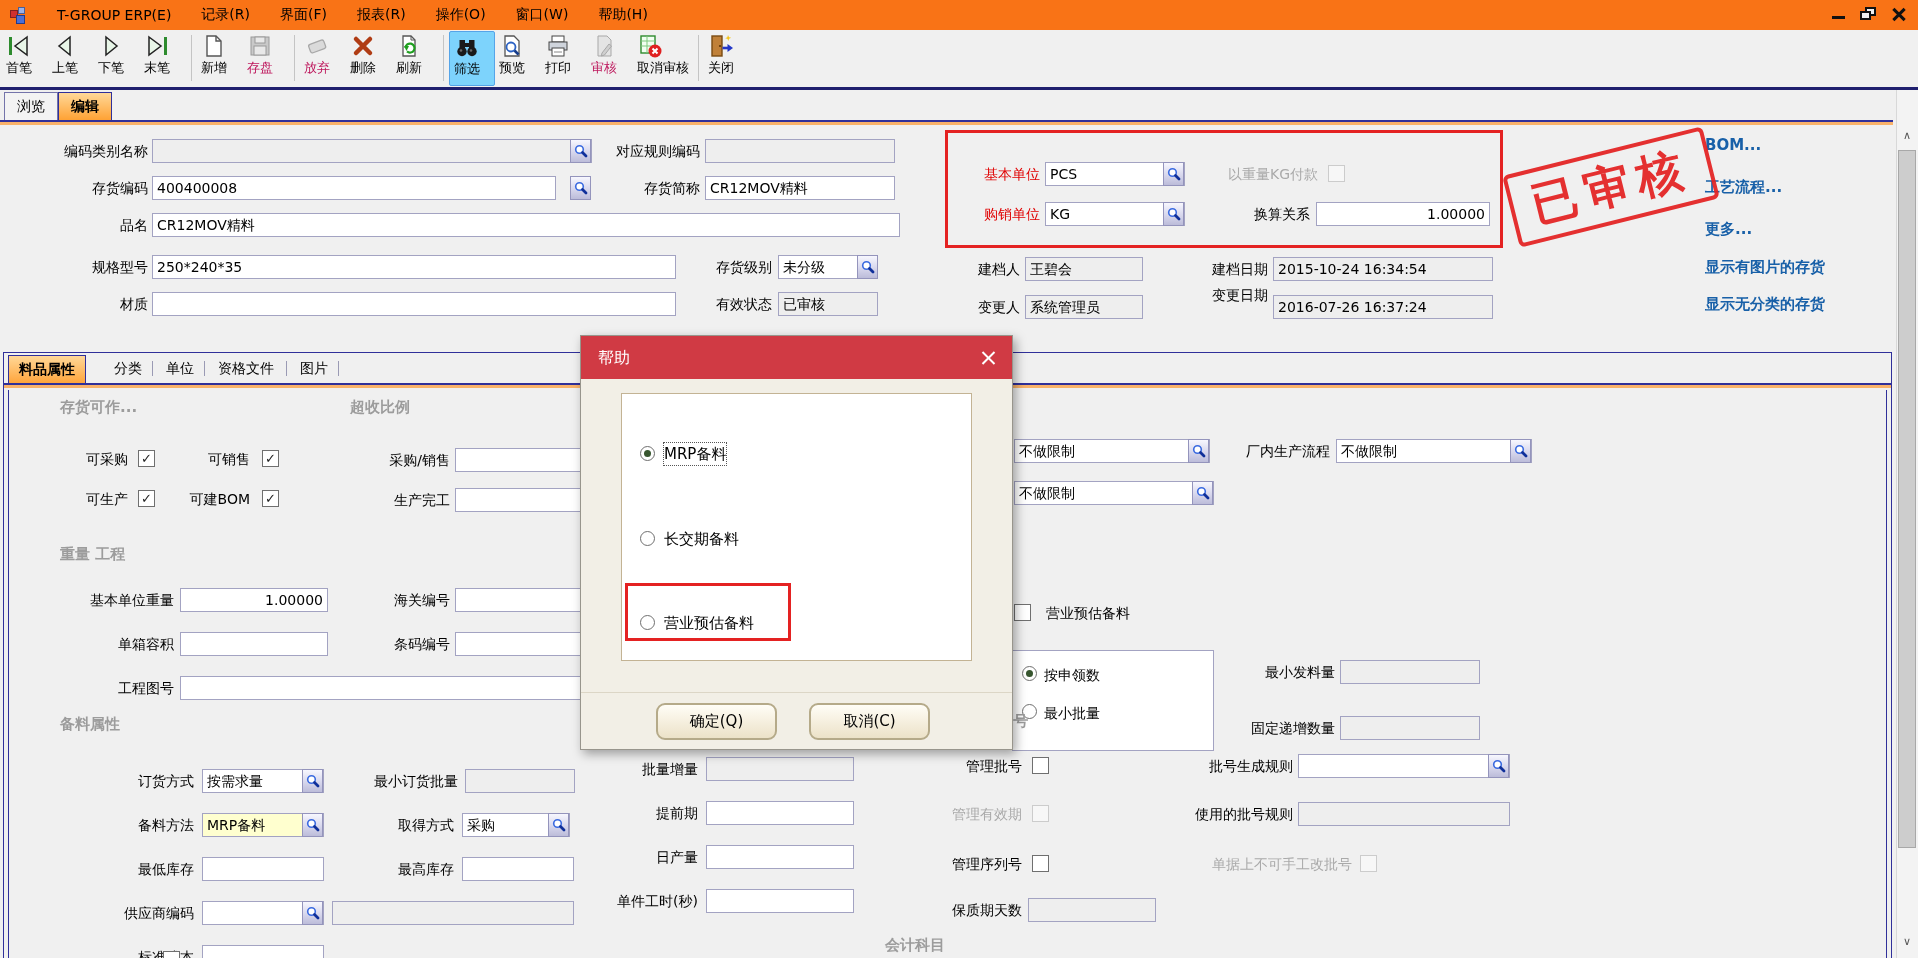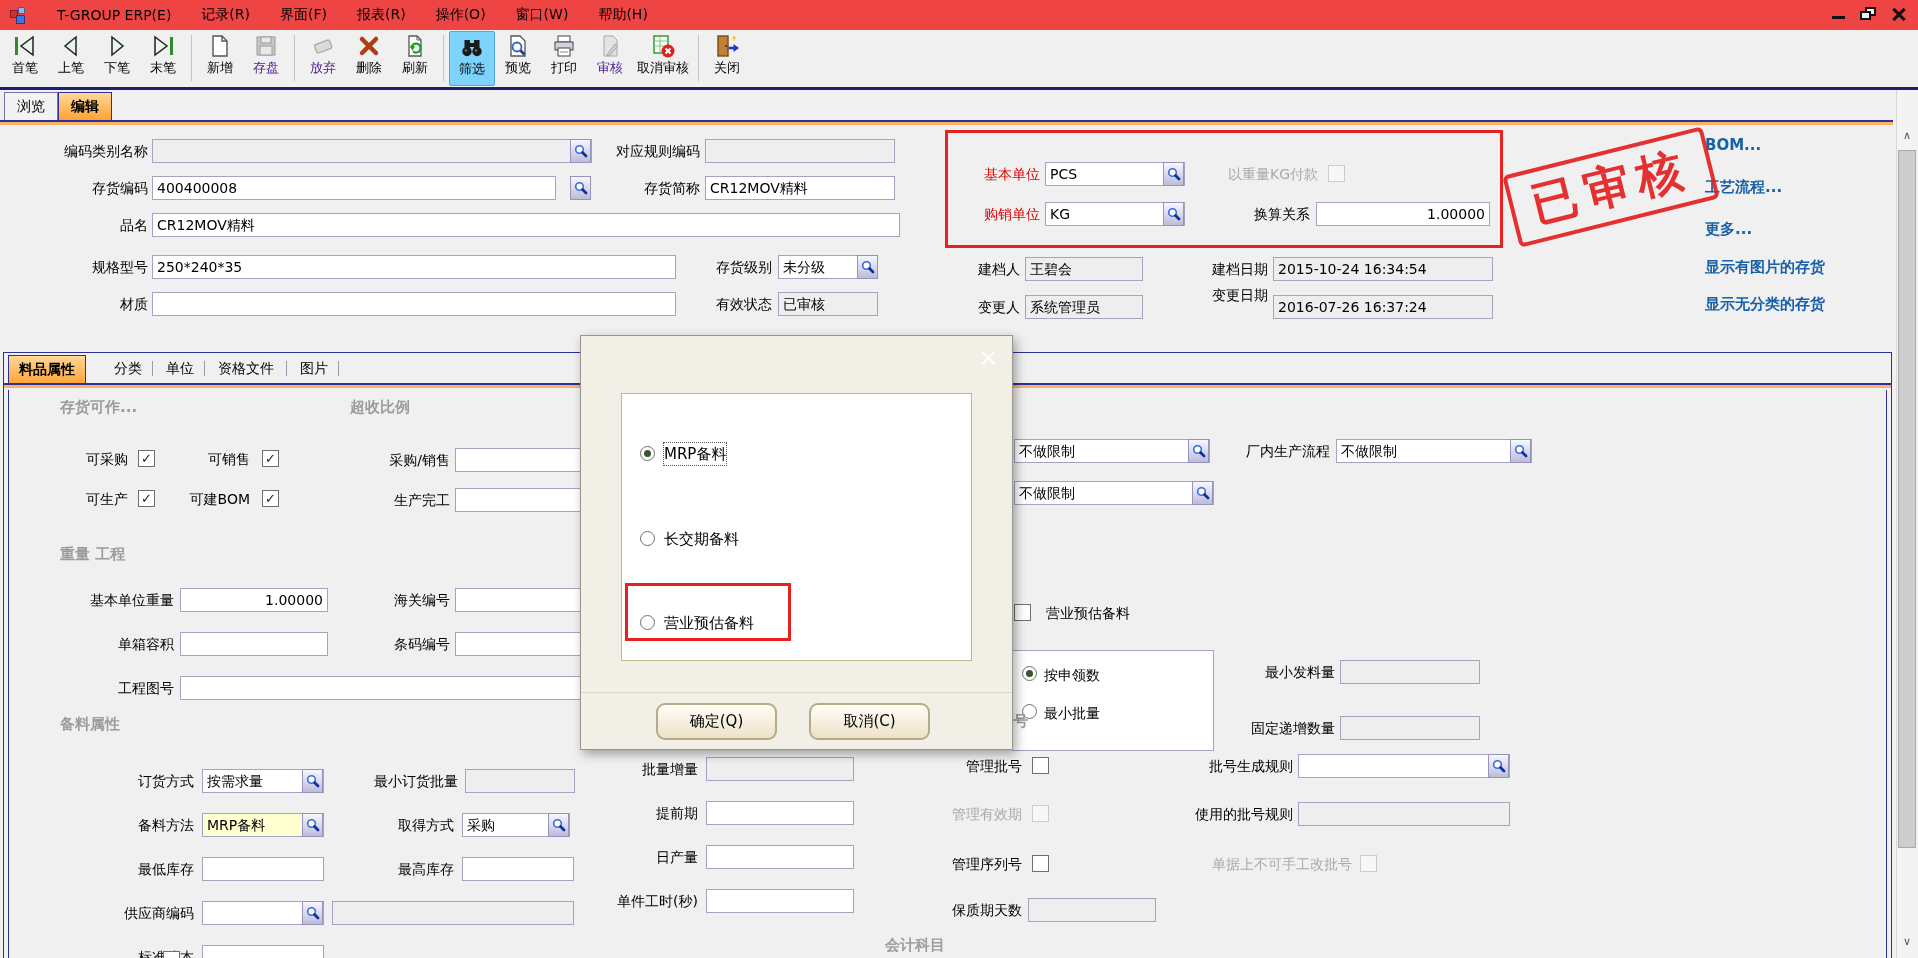--- a/index.html
+++ b/index.html
@@ -1,38 +1,38 @@
 <!DOCTYPE html>
 <html><head>
 <meta charset="utf-8">
 <style>
 *{margin:0;padding:0;box-sizing:border-box}
 html,body{width:1918px;height:958px}
 body{position:relative;background:#f0f0f0;font-family:"DejaVu Sans",sans-serif;font-size:14px;color:#000;overflow:hidden}
 
 
-.menubar{position:absolute;left:0;top:0;width:1918px;height:30px;display:flex;align-items:center;background:#ef4444}
+.menubar{position:absolute;left:0;top:0;width:1918px;height:30px;display:flex;align-items:center;background:#f97316}
 .app-icon{position:relative;width:18px;height:18px;margin:0 14px 0 10px}
 .app-icon .sq1{position:absolute;left:0;top:4px;width:8px;height:8px;background:#d03030;border:1px solid #802020}
 .app-icon .sq2{position:absolute;left:6px;top:9px;width:9px;height:9px;background:#4a6fd8;border:1px solid #233a8a}
 .app-icon .sq3{position:absolute;left:8px;top:1px;width:7px;height:7px;background:#9ab2ea;border:1px solid #4a5f9a}
 .menu-item{padding:5px 15px;white-space:nowrap;cursor:default}
 .winctl{position:absolute;top:3px;right:4px;display:flex}
 .wc{position:relative;width:30px;height:22px}
 .wc-min{position:absolute;left:8px;top:13px;width:13px;height:3px;background:#111}
 .wc-r1{position:absolute;left:11px;top:4px;width:11px;height:9px;border:2px solid #111;background:#f0f0f0}
 .wc-r2{position:absolute;left:6px;top:8px;width:11px;height:9px;border:2px solid #111;background:#f0f0f0}
 .wc-x1,.wc-x2{position:absolute;left:7px;top:10px;width:16px;height:3px;background:#111}
 .wc-x1{transform:rotate(45deg)}.wc-x2{transform:rotate(-45deg)}
 
 
 .toolbar{position:absolute;left:0;top:30px;width:1918px;height:57px;display:flex;align-items:flex-start;padding:1px 0 0 2px}
-.tbtn{display:flex;flex-direction:column;align-items:center;justify-content:flex-start;min-width:46px;height:55px;padding:2px 4px 0;font-size:13px;white-space:nowrap;cursor:pointer}
+.tbtn{display:flex;flex-direction:column;align-items:flex-start;justify-content:flex-start;min-width:46px;height:55px;padding:2px 4px 0;font-size:13px;white-space:nowrap;cursor:pointer}
 .tbtn svg{width:26px;height:26px;flex:0 0 26px}
-.tbtn.disabled{color:#4c1d95}
+.tbtn.disabled{color:#be185d}
 .tbtn.focused{border:1px solid #55a4e8;background:#7dd3fc;border-radius:2px}
 .tsep{width:1px;height:46px;background:#c4c4c4;margin:4px 5px 0}
 .hr-toolbar{position:absolute;left:0;top:87px;width:1918px;height:3px;background:#1f1f6e}
 
 
 .mtab{position:absolute;top:92px;height:28px;line-height:27px;padding:0 12px;border:1px solid #7474aa;border-bottom:none;background:#f3f3f3;cursor:pointer}
 .mtab.active{background:linear-gradient(#ffd898,#ffa234);font-weight:bold;border-color:#30309a;z-index:2}
 .hr-navy{position:absolute;height:2px;background:#30309a}
 .hr-orange{position:absolute;height:3px;background:#f9b26a}
 
@@ -491,20 +491,21 @@
 
 <div class="sh" style="left:885px;top:936px">会计科目</div>
 <div class="cb" style="left:163px;top:951px"></div>
 
 <div class="vscroll"></div>
 <div class="sb-arrow" style="top:126px">∧</div>
 <div class="sb-thumb"></div>
 <div class="sb-arrow" style="top:932px">∨</div>
 
 <div class="dialog">
+  <div class="dlg-title">帮助</div>
   <div class="dlg-close">
       <span class="x1"></span>
       <span class="x2"></span>
     </div>
   <div class="dlg-list">
     <div class="radio sel" style="left:18px;top:52px"></div>
     <div class="dlg-opt-label focus" style="left:42px;top:49px">MRP备料</div>
     <div class="radio" style="left:18px;top:137px"></div>
     <div class="dlg-opt-label" style="left:42px;top:134px">长交期备料</div>
     <div class="radio" style="left:18px;top:221px"></div>

